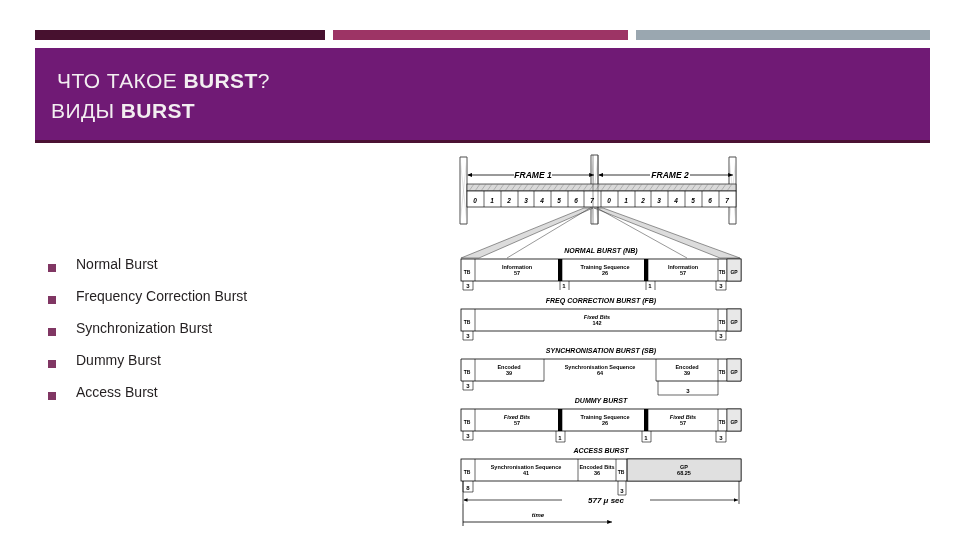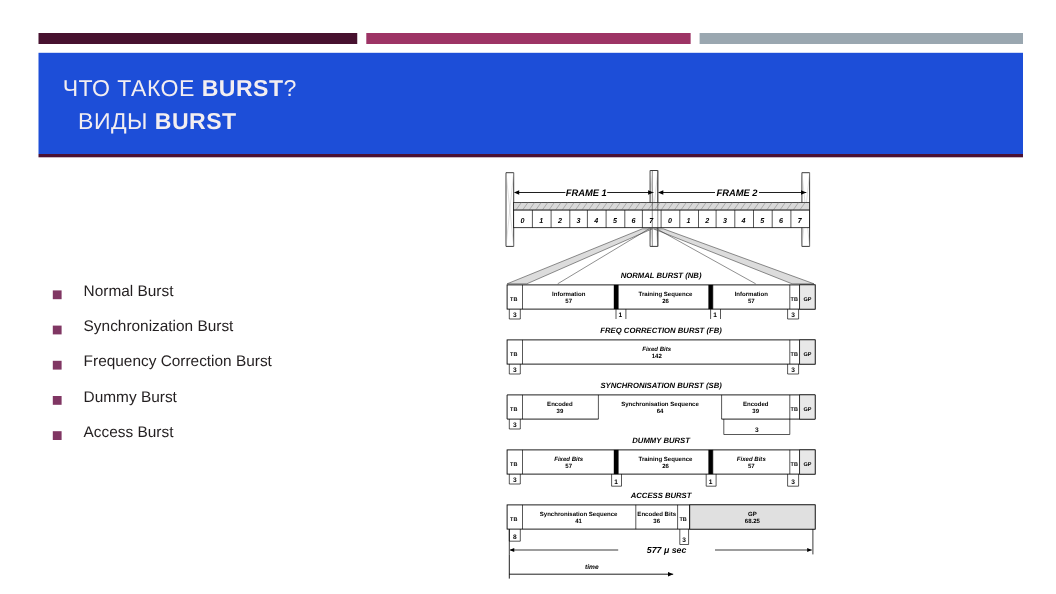--- a/index.html
+++ b/index.html
@@ -31,31 +31,31 @@
   #top-strip .seg-gap2   { width: 8px;  background: #ffffff; }
   #top-strip .seg-gray   { flex: 1;     background: #9aa7b0; }
 
   
   #header-band {
     position: absolute;
     left: 35px;
     top: 48px;
     width: 895px;
     height: 92px;
-    background: #1d4ed8;
+    background: #701a75;
   }
   #header-band .title-line {
     color: #f3eef1;
     font-size: 21px;
     line-height: 30px;
     letter-spacing: 0.4px;
     white-space: nowrap;
   }
   #header-title-1 { position: absolute; left: 22px; top: 18px; }
-  #header-title-2 { position: absolute; left: 36px; top: 48px; }
+  #header-title-2 { position: absolute; left: 16px; top: 48px; }
   .b { font-weight: bold; }
   #header-underbar {
     position: absolute;
     left: 35px;
     top: 140px;
     width: 895px;
     height: 3px;
     background: #4b1133;
   }
 
@@ -111,25 +111,25 @@
 </div>
 <div id="header-underbar"></div>
 
 <div id="bullet-list">
   <div class="bullet-row">
     <span class="bullet-marker"></span>
     <span class="bullet-label">Normal Burst</span>
   </div>
   <div class="bullet-row">
     <span class="bullet-marker"></span>
+    <span class="bullet-label">Frequency Correction Burst</span>
+  </div>
+  <div class="bullet-row">
+    <span class="bullet-marker"></span>
     <span class="bullet-label">Synchronization Burst</span>
-  </div>
-  <div class="bullet-row">
-    <span class="bullet-marker"></span>
-    <span class="bullet-label">Frequency Correction Burst</span>
   </div>
   <div class="bullet-row">
     <span class="bullet-marker"></span>
     <span class="bullet-label">Dummy Burst</span>
   </div>
   <div class="bullet-row">
     <span class="bullet-marker"></span>
     <span class="bullet-label">Access Burst</span>
   </div>
 </div>

